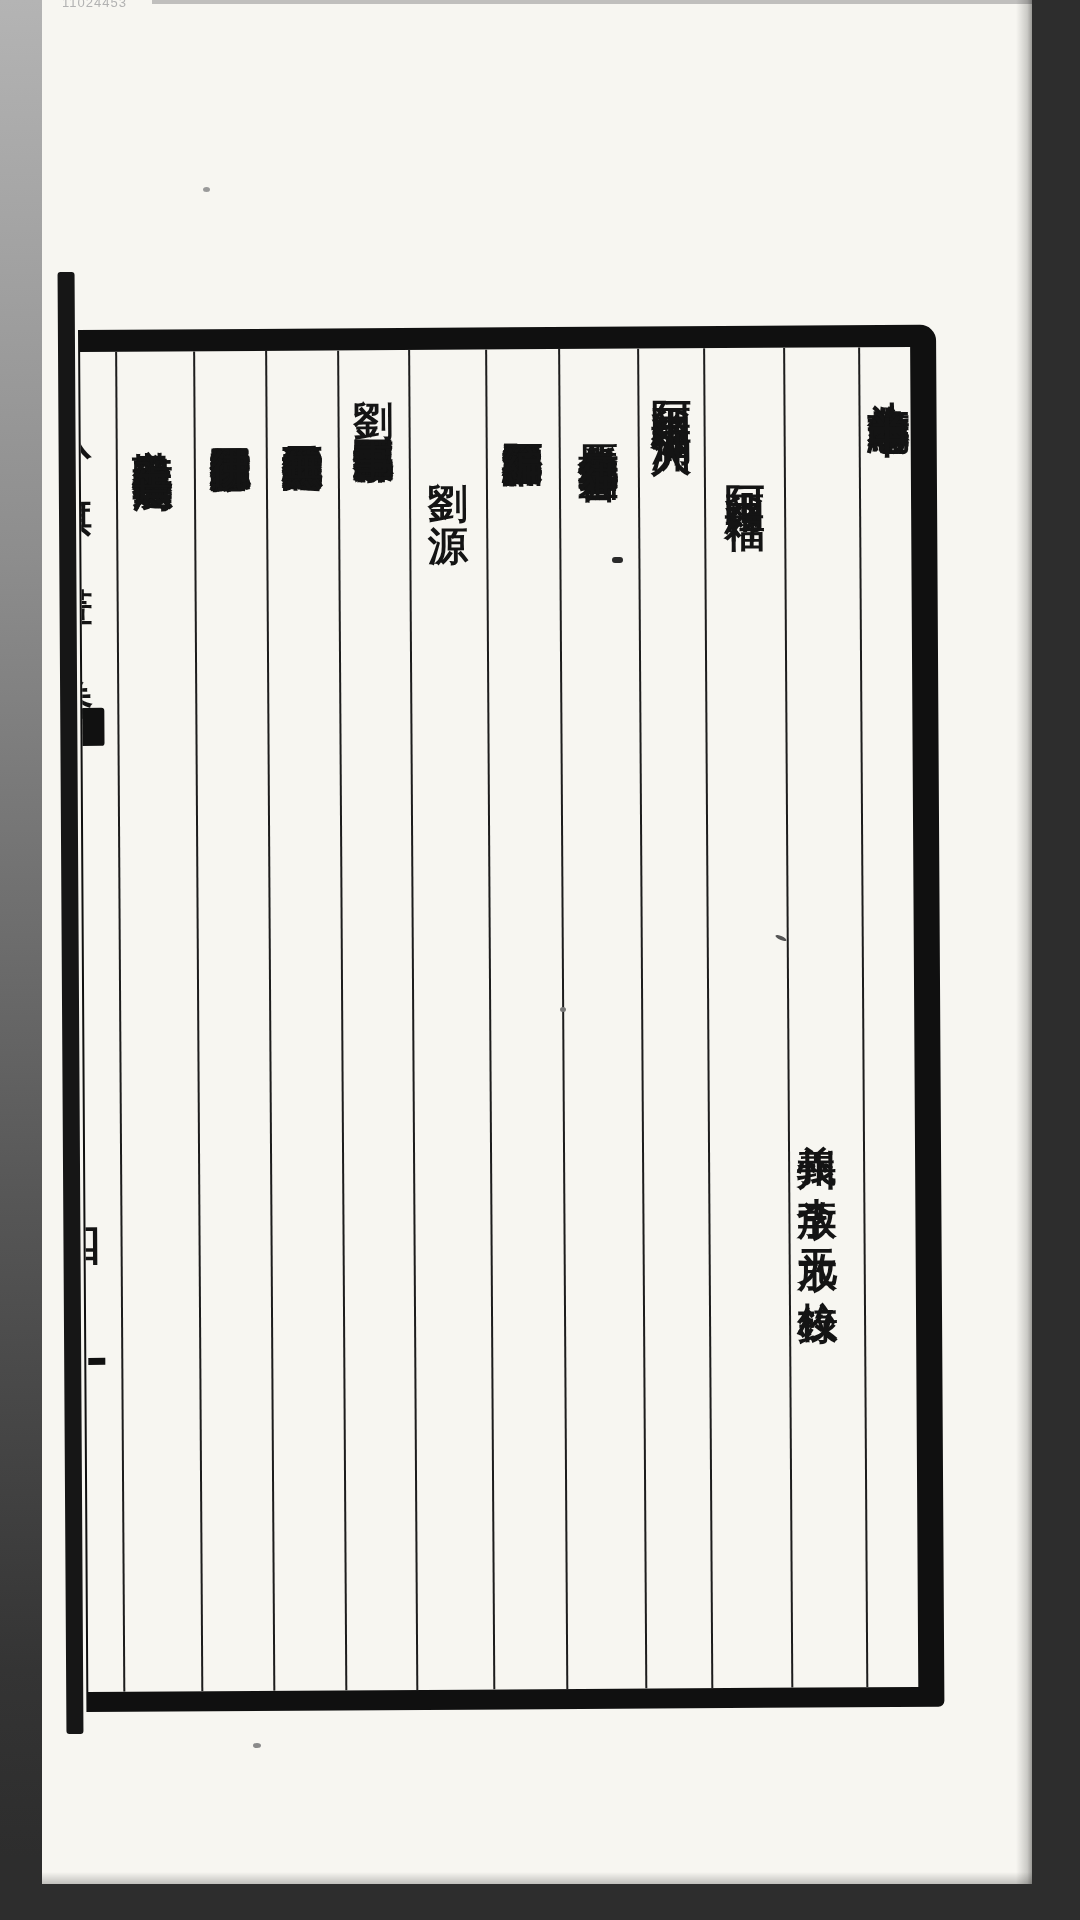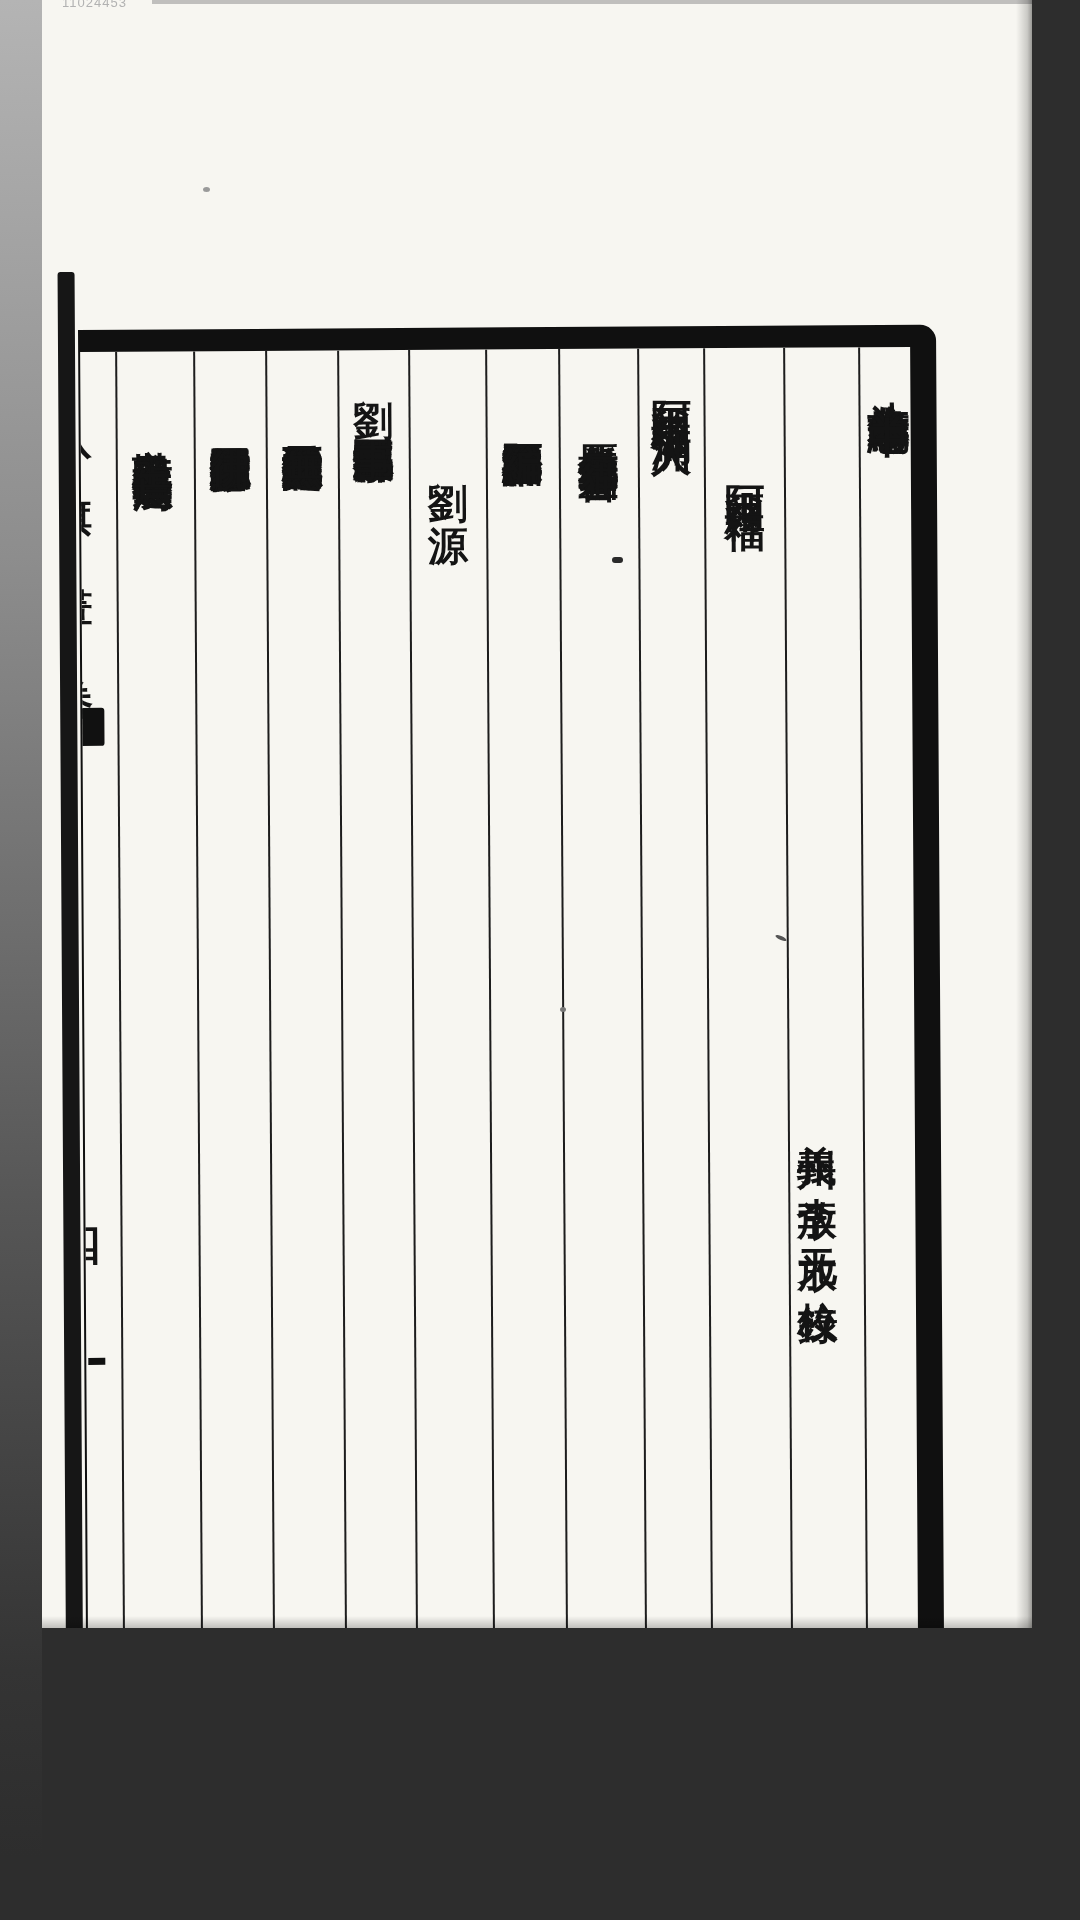--- a/index.html
+++ b/index.html
@@ -8,21 +8,21 @@
     background:#2d2d2d;
     font-family:"DejaVu Serif", serif;
   }
   
   .left-strip{
     position:absolute;left:0;top:0;width:42px;height:1856px;
     background:linear-gradient(#b4b4b4,#8d8d8d 30%,#565656 65%,#343434 90%,#2d2d2d);
   }
   
   .page{
-    position:absolute;left:42px;top:0;width:990px;height:1628px;
+    position:absolute;left:42px;top:0;width:990px;height:1884px;
     background:#f7f6f1;overflow:hidden;
   }
   .page .edge-right{
     position:absolute;right:0;top:0;width:16px;height:100%;
     background:linear-gradient(to right,rgba(0,0,0,0),rgba(0,0,0,.18) 70%,rgba(0,0,0,.38));
   }
   .page .edge-bottom{
     position:absolute;left:0;bottom:0;width:100%;height:12px;
     background:linear-gradient(to bottom,rgba(0,0,0,0),rgba(0,0,0,.22));
   }

